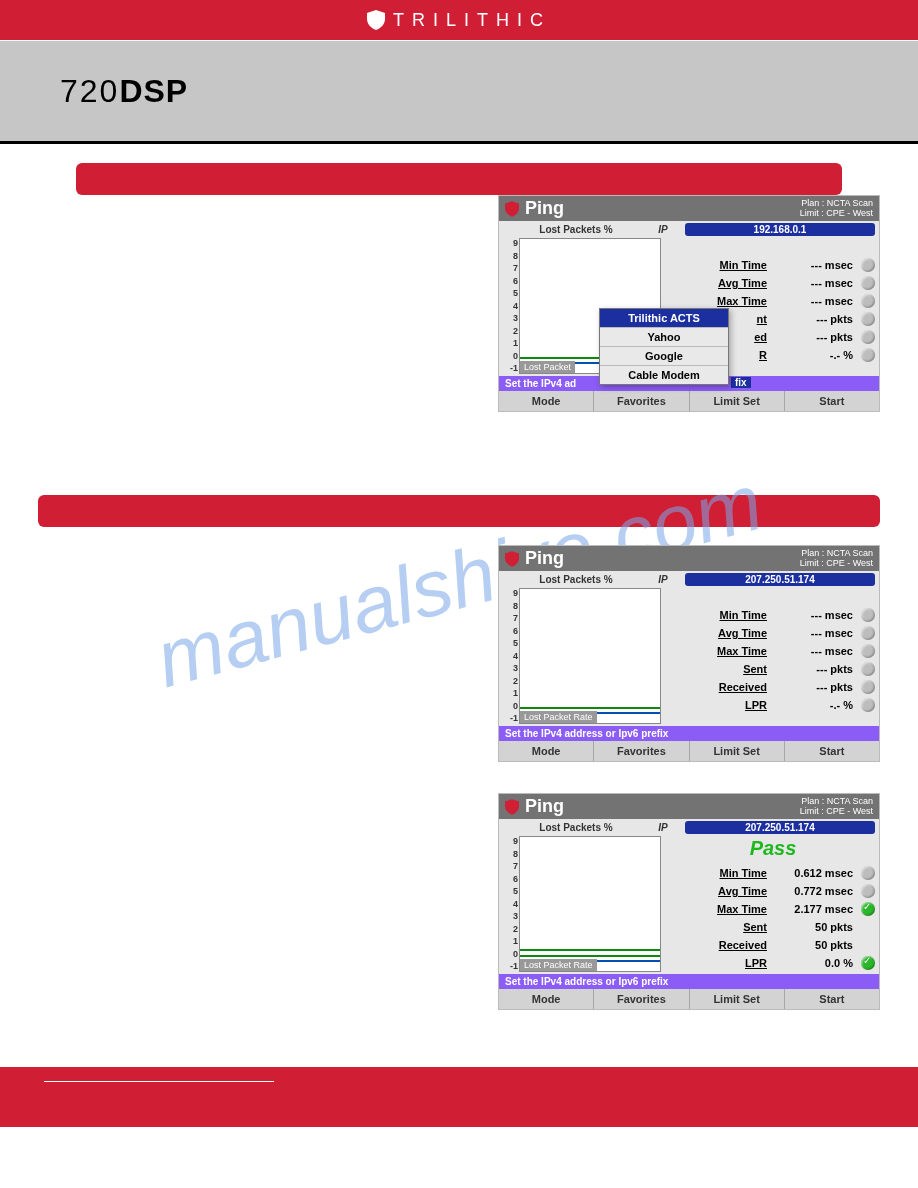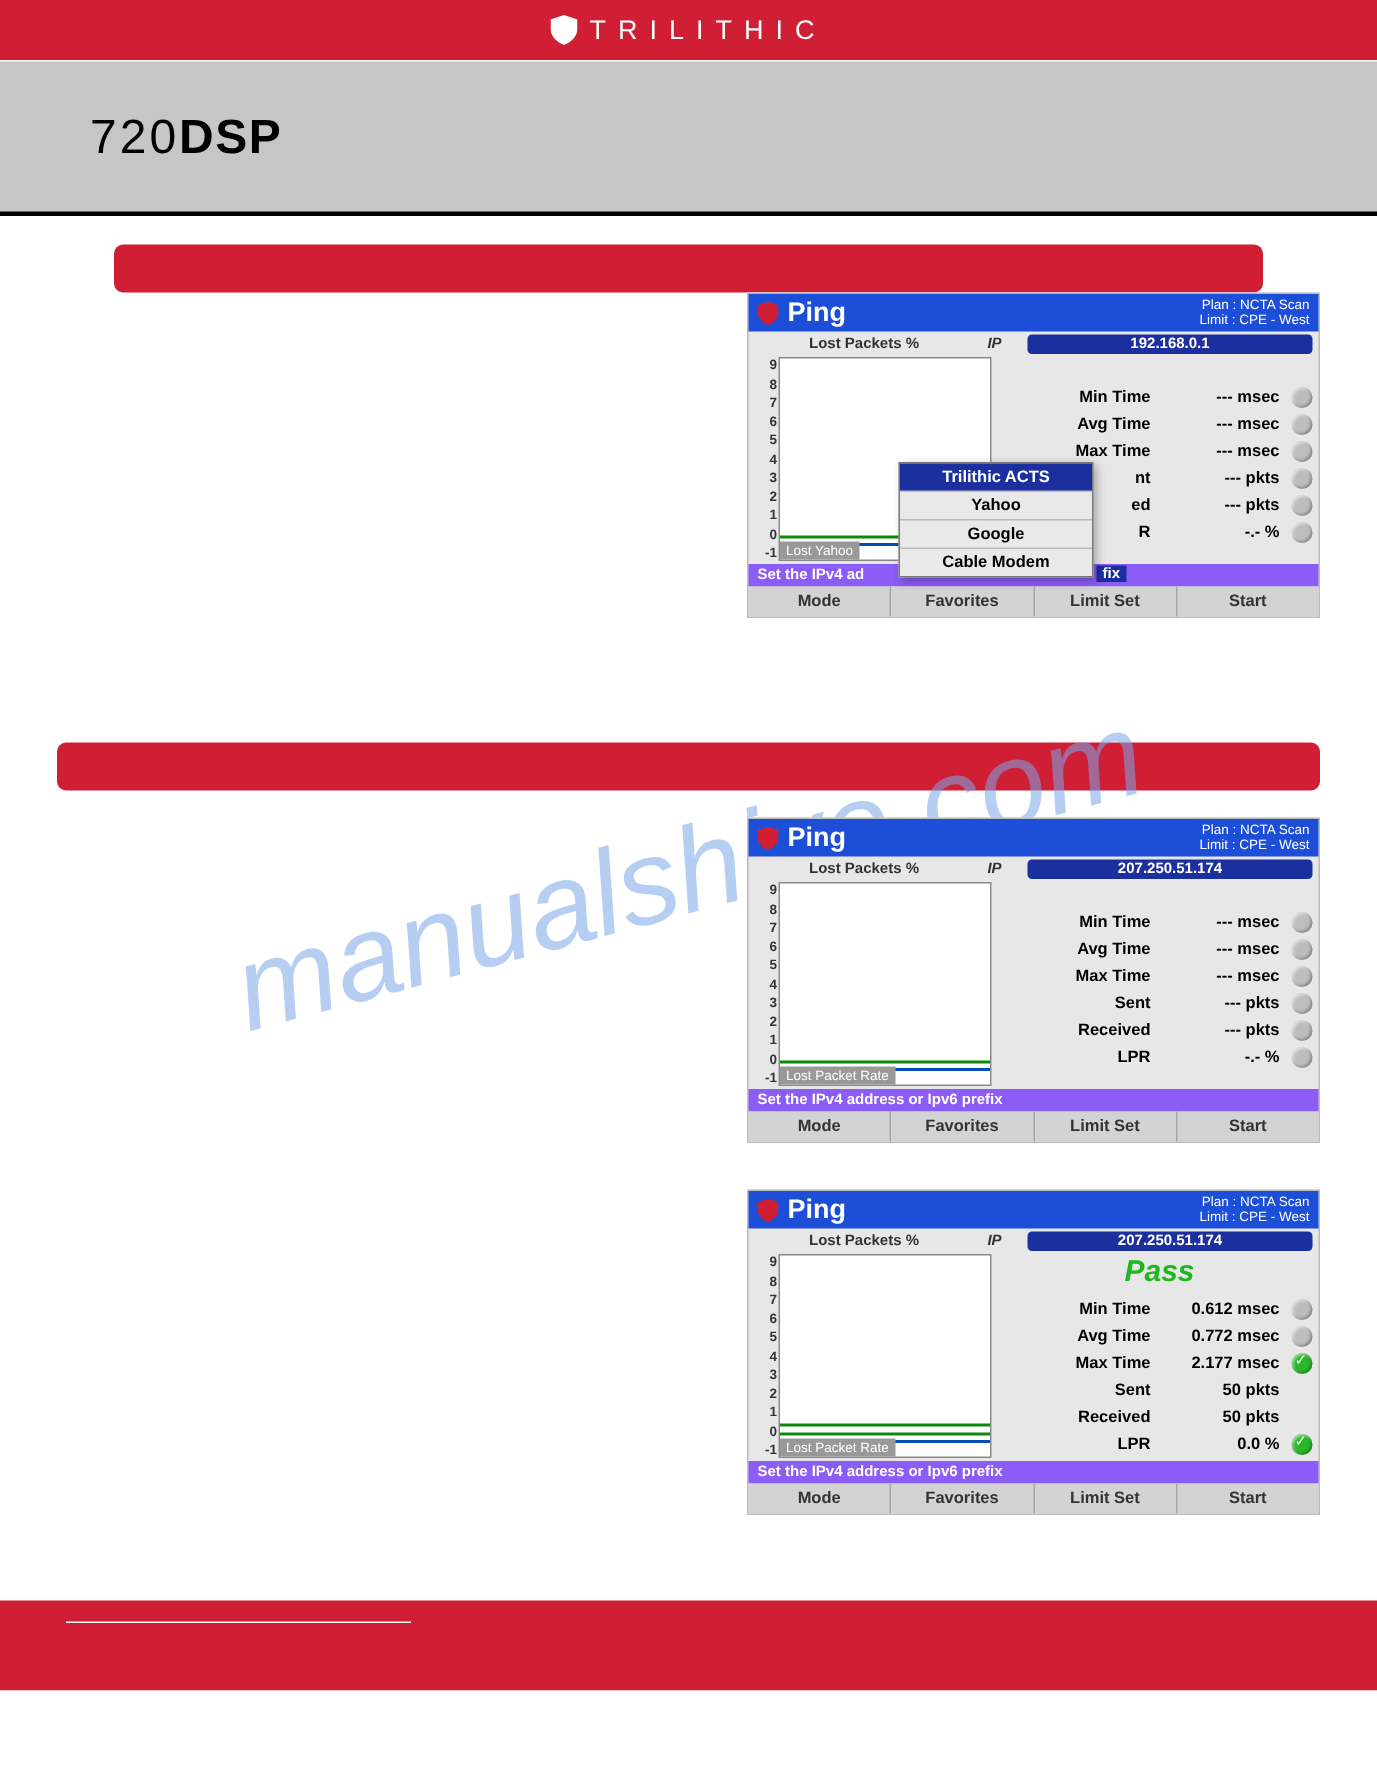--- a/index.html
+++ b/index.html
@@ -11,40 +11,40 @@
   .prod { font-family: Arial Black, Arial, sans-serif; font-size:32px; }
   .prod .thin { font-weight:400; letter-spacing:2px; }
   .prod .dsp { font-weight:900; letter-spacing:1px; }
   .accent { background:#d01e35; height:32px; margin:18px 38px 0 38px; border-radius:6px; }
   .doc-body { padding:0 38px; }
   .area { position:relative; min-height:220px; }
   .wm { position:absolute; left:110px; top:340px; font-size:80px; color:#7aa7e8; opacity:0.55; transform:rotate(-15deg); pointer-events:none; z-index:0; font-style:italic; }
 
   .ping { width:382px; background:#e7e7e7; border:1px solid #bbb; font-size:11px; position:relative; z-index:2; }
   .ping-right { position:absolute; right:0; }
-  .ping-head { background:#1d4ed8; color:#fff; display:flex; align-items:center; justify-content:space-between; padding:2px 6px; }
+  .ping-head { background:#737373; color:#fff; display:flex; align-items:center; justify-content:space-between; padding:2px 6px; }
   .ping-title { display:flex; align-items:center; gap:6px; }
   .ping-title b { font-size:18px; }
   .plan { font-size:9px; text-align:right; line-height:1.1; }
   .subhead { display:flex; align-items:center; font-size:10px; color:#333; padding:2px 4px 0 4px; }
   .subhead .lpk { flex:0 0 146px; font-weight:bold; text-align:center;}
   .subhead .iplbl { flex:0 0 36px; text-align:center; padding-right:8px; font-weight:bold;font-style:italic;}
   .ipbox { background:#1c2f9f; color:#fff; border-radius:3px; padding:1px 8px; font-size:10px; flex:1; text-align:center; font-weight:bold;}
   .ping-main { display:flex; padding:2px 4px 2px 4px; }
   .graph { width:142px; height:136px; position:relative; background:#fff; border:1px solid #888; }
   .yticks { position:absolute; left:-14px; top:0; height:100%; display:flex; flex-direction:column; justify-content:space-between; font-size:9px; font-weight:bold; color:#333;}
   .yticks span { line-height:1; text-align:right; width:12px;}
   .graph .line { position:absolute; left:0; right:0; height:2px; }
   .graph .lg { background:#0d8a0d; }
   .graph .lb { background:#0050b3; }
   .graph .lpr-lbl { position:absolute; bottom:0; left:0; background:#999; color:#fff; font-size:9px; padding:1px 4px; }
   .data { flex:1; padding-left:10px; }
   .pass { color:#1db81d; font-weight:900; font-style:italic; font-size:20px; text-align:center; margin:1px 0 4px 0;}
   .row { display:flex; align-items:center; justify-content:flex-end; gap:8px; height:18px;}
-  .row .lbl { flex:1; text-align:right; font-weight:bold; font-size:11px;}
+  .row .lbl { flex:1; text-align:right; font-weight:bold; font-size:11px;text-decoration:underline;}
   .row .val { width:78px; text-align:right; font-weight:bold; font-size:11px; }
   .stat { width:14px; height:14px; border-radius:50%; background:#bdbdbd; box-shadow:inset -1px -1px 2px rgba(0,0,0,.3), inset 1px 1px 2px rgba(255,255,255,.6); }
   .stat.ok { background:#2ab82a; position:relative;}
   .stat.ok::after{content:"✓"; color:#fff; font-size:10px; position:absolute; left:2px; top:-1px;}
   .stat.none { visibility:hidden; }
   .bluebar { background:#8b5cf6; color:#fff; font-size:10px; padding:2px 6px; font-weight:bold; }
   .softkeys { display:flex; background:#d3d3d3; }
   .softkeys > div { flex:1; text-align:center; font-size:11px; font-weight:bold; color:#333; padding:4px 0; border-right:1px solid #a7a7a7; }
   .softkeys > div:last-child { border-right:none;}
 
@@ -106,21 +106,21 @@
                     <span>5</span>
                     <span>4</span>
                     <span>3</span>
                     <span>2</span>
                     <span>1</span>
                     <span>0</span>
                     <span>-1</span>
                   </div>
                   <div class="line lg" style="top: 118px;"></div>
                   <div class="line lb" style="top: 123px;"></div>
-                  <span class="lpr-lbl">Lost Yahoo</span>
+                  <span class="lpr-lbl">Lost Packet</span>
                 </div>
               </div>
               <div class="data">
                 <div style="height: 18px;"></div>
                 <div class="row">
                   <span class="lbl">Min Time</span>
                   <span class="val">--- msec</span>
                   <span class="stat "></span>
                 </div>
                 <div class="row">

